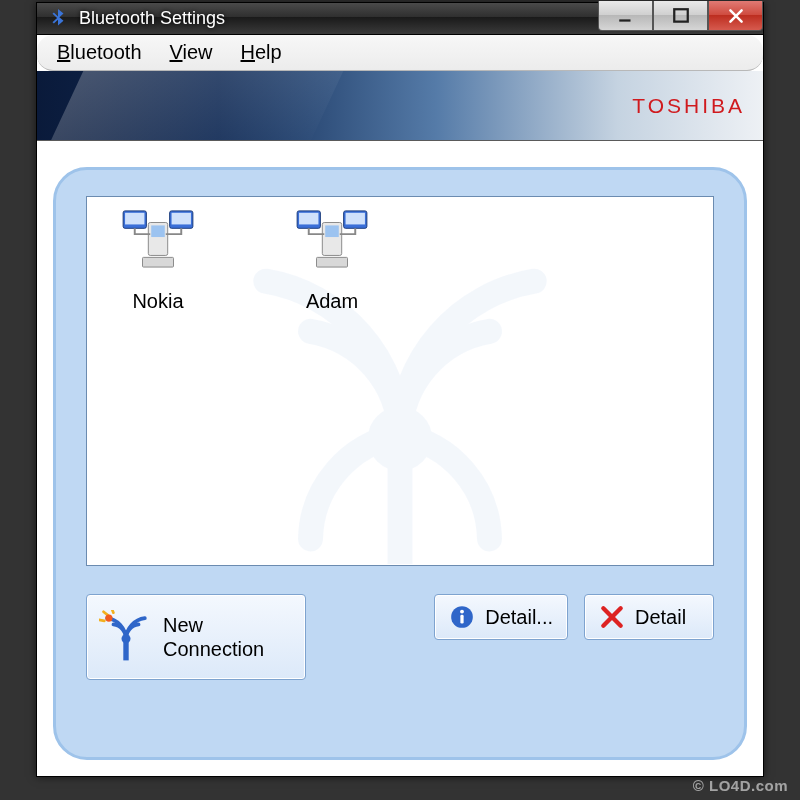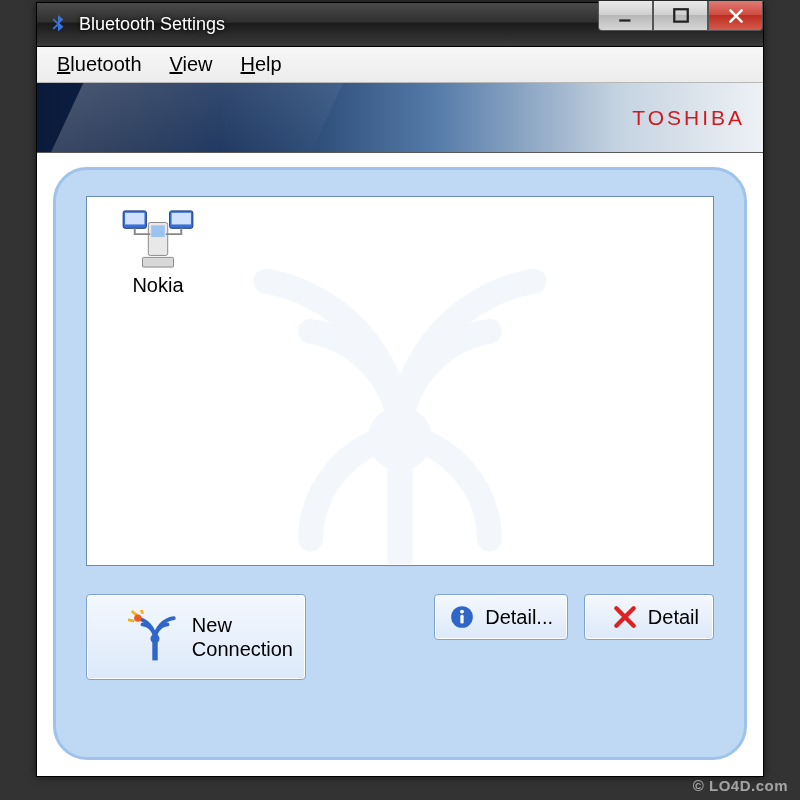--- a/index.html
+++ b/index.html
@@ -20,21 +20,21 @@
   
   .window {
     position: absolute;
     left: 36px; top: 2px;
     width: 728px; height: 775px;
     background: #fff;
     border: 1px solid #000;
     box-shadow: 0 0 8px rgba(0,0,0,.6);
   }
   .titlebar {
-    height: 44px;
+    height: 32px;
     background: linear-gradient(to bottom, #4a4a4a 0%, #2f2f2f 45%, #1a1a1a 46%, #3a3a3a 100%);
     display: flex; align-items: center;
     padding-left: 10px;
     color: #fff;
     border-bottom: 1px solid #000;
     position: relative;
   }
   .title-icon {
     width: 22px; height: 22px; margin-right: 10px;
     display: inline-flex; align-items: center; justify-content: center;
@@ -58,20 +58,21 @@
     color: #fff;
   }
   .win-btn svg { width: 18px; height: 18px; }
   
   .menubar {
     height: 36px;
     display: flex; align-items: center;
     padding: 9px 6px;
     background: linear-gradient(#f7f7f7,#ececec);
     border-bottom: 1px solid #b8b8b8;
+    border-radius: 16px;
   }
   .menu-item {
     padding: 4px 14px;
     font-size: 20px;
   }
   .menu-item .ul { text-decoration: underline; }
   
   .banner {
     height: 70px;
     background: linear-gradient(to right, #0a1a3a 0%, #102a55 25%, #557ba8 55%, #c5d3e1 80%, #eef1f5 100%);
@@ -117,36 +118,35 @@
     opacity: .18;
   }
   .watermark svg { width: 380px; height: 340px; }
   .devices {
     position: absolute; left: 16px; top: 10px;
     display: flex; gap: 64px;
   }
   .device {
     width: 110px; text-align: center;
   }
-  .device-label { margin-top: 0; font-size: 20px; }
+  .device-label { margin-top: 16px; font-size: 20px; }
   .device-icon svg { width: 78px; height: 62px; }
   
   .btn-row {
     display: flex; align-items: flex-start;
     margin-top: 28px; gap: 16px;
   }
   .btn {
     background: linear-gradient(#f4f8fe,#dce9f9);
     border: 1px solid #7ea3cf;
     border-radius: 4px;
     display: flex; align-items: center;
     padding: 6px 12px;
     font-size: 20px;
     box-shadow: inset 0 0 0 1px #fff;
-    justify-content: flex-end;
   }
   .btn .icon { margin-right: 10px; display:inline-flex; }
   .btn.new {
     width: 220px; height: 86px; line-height: 1.2;
   }
   .btn.new .icon svg { width: 54px; height: 54px; }
   .spacer { flex: 1; }
   .btn.small { height: 46px; padding: 0 14px; min-width: 130px; }
   .btn.small .icon svg { width: 26px; height: 26px; }
   .watermark-site {
@@ -223,20 +223,36 @@
                   <rect x="6" y="6" width="20" height="12" fill="#cfe1fb"></rect>
                   <rect x="54" y="6" width="20" height="12" fill="#cfe1fb"></rect>
                   <rect x="30" y="16" width="20" height="34" rx="2" fill="#e8e8e8" stroke="#888"></rect>
                   <rect x="33" y="19" width="14" height="12" fill="#9cc3f0"></rect>
                   <rect x="24" y="52" width="32" height="10" rx="1" fill="#d8d8d8" stroke="#888"></rect>
                   <path d="M16 22 v6 h16" fill="none" stroke="#888" stroke-width="2"></path>
                   <path d="M64 22 v6 h-16" fill="none" stroke="#888" stroke-width="2"></path>
                 </svg>
               </span>
               <div class="device-label">Nokia</div>
+            </div>
+            <div class="device">
+              <span class="device-icon">
+                <svg viewBox="0 0 80 64">
+                  <rect x="4" y="4" width="24" height="18" rx="2" fill="#3a6fd8" stroke="#1a3a7a"></rect>
+                  <rect x="52" y="4" width="24" height="18" rx="2" fill="#3a6fd8" stroke="#1a3a7a"></rect>
+                  <rect x="6" y="6" width="20" height="12" fill="#cfe1fb"></rect>
+                  <rect x="54" y="6" width="20" height="12" fill="#cfe1fb"></rect>
+                  <rect x="30" y="16" width="20" height="34" rx="2" fill="#e8e8e8" stroke="#888"></rect>
+                  <rect x="33" y="19" width="14" height="12" fill="#9cc3f0"></rect>
+                  <rect x="24" y="52" width="32" height="10" rx="1" fill="#d8d8d8" stroke="#888"></rect>
+                  <path d="M16 22 v6 h16" fill="none" stroke="#888" stroke-width="2"></path>
+                  <path d="M64 22 v6 h-16" fill="none" stroke="#888" stroke-width="2"></path>
+                </svg>
+              </span>
+              <div class="device-label">Adam</div>
             </div>
           </div>
         </div>
 
         <div class="btn-row">
           <div class="btn new">
             <span class="icon">
               <svg viewBox="0 0 60 60">
                 <g fill="none" stroke="#2f66c9" stroke-width="4" stroke-linecap="round">
                   <path d="M30 32 a16 16 0 0 1 14 -16"></path>

